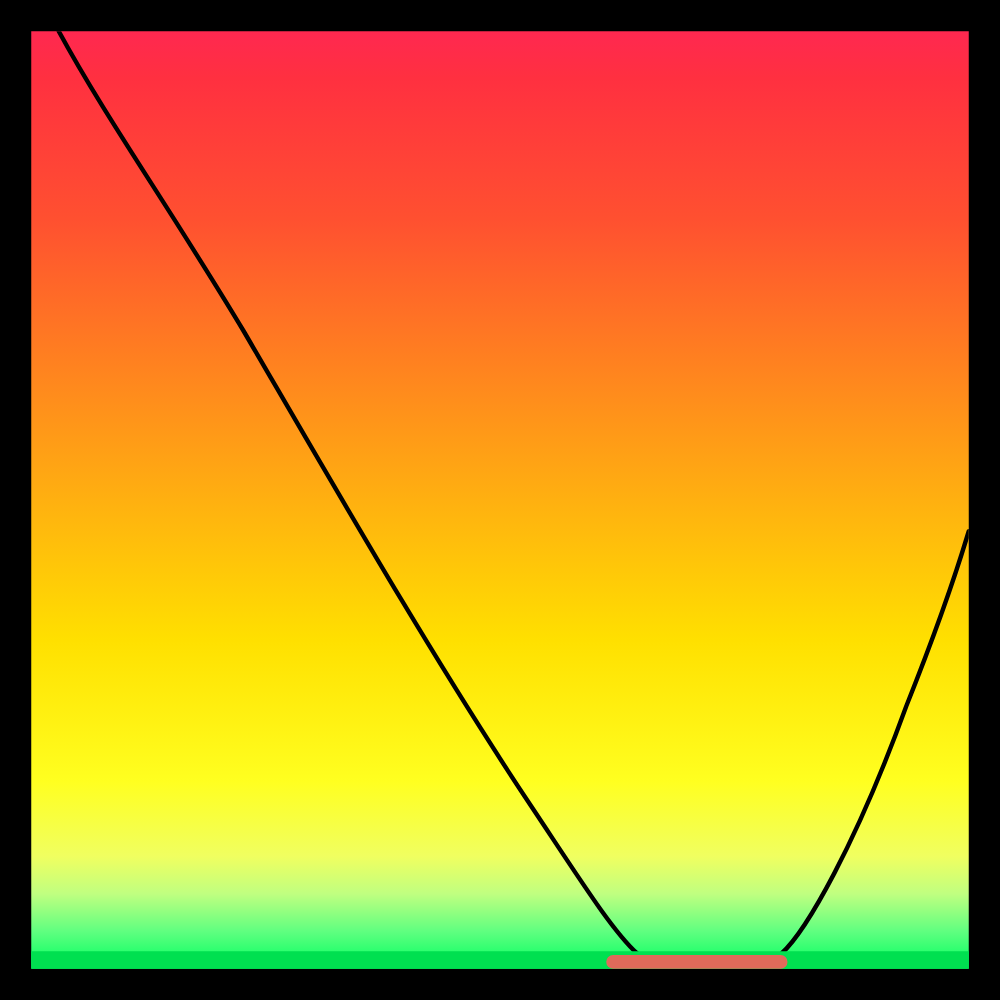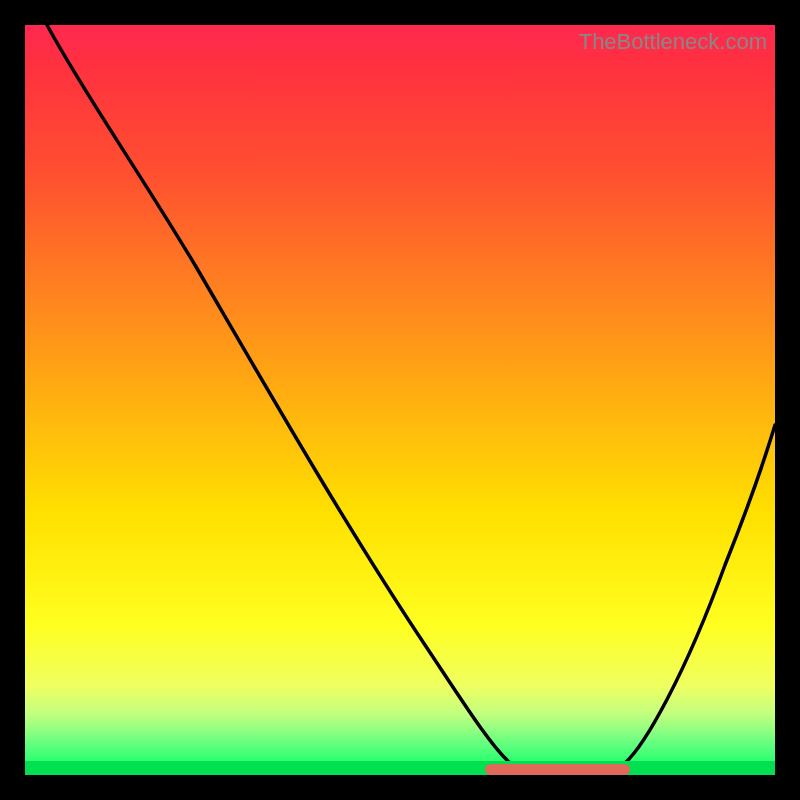--- a/index.html
+++ b/index.html
@@ -70,21 +70,20 @@
     z-index: 7;
   }
 </style>
 </head>
 <body>
 
 <div class="chart-container">
 
   <div class="plot-area">
 
-    <div class="watermark">TheBottleneck.com</div>
 
     <svg class="curve-svg" viewBox="0 0 750 750" preserveAspectRatio="none">
       <path d="M 22 0
                C 60 70, 110 140, 170 240
                C 240 360, 320 500, 400 620
                C 440 680, 465 720, 485 738
                L 495 742
                C 510 746, 560 746, 590 742
                L 600 738
                C 620 720, 660 650, 700 540

